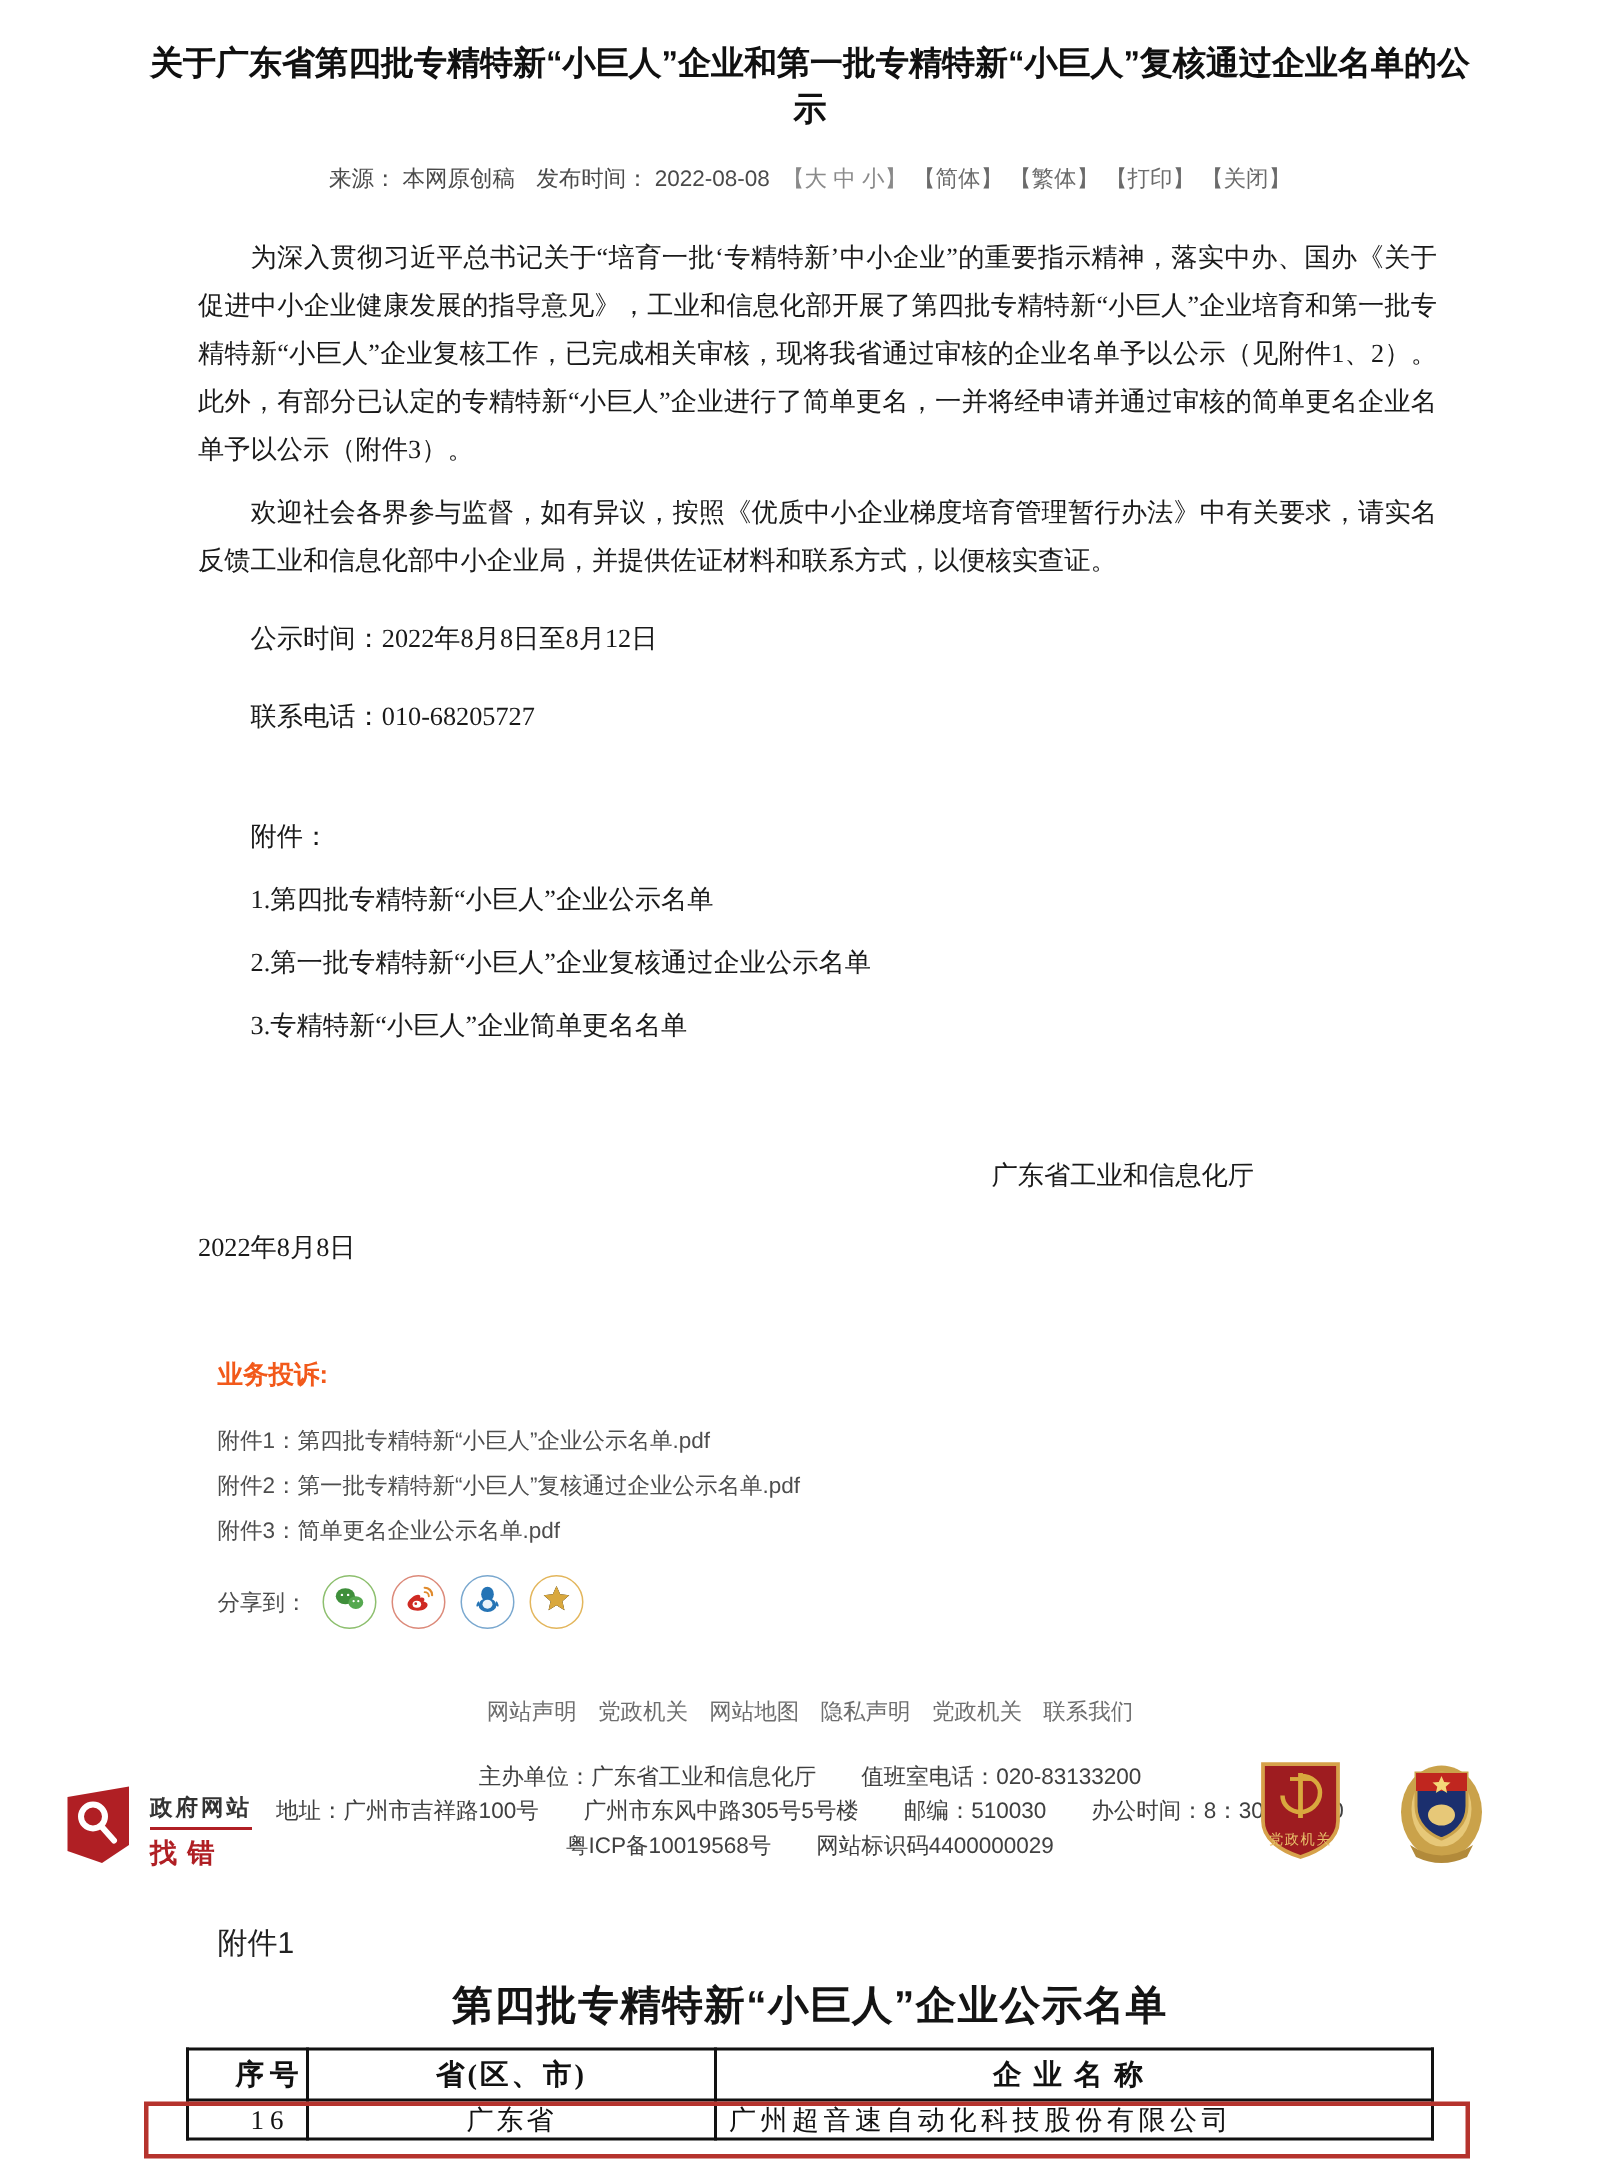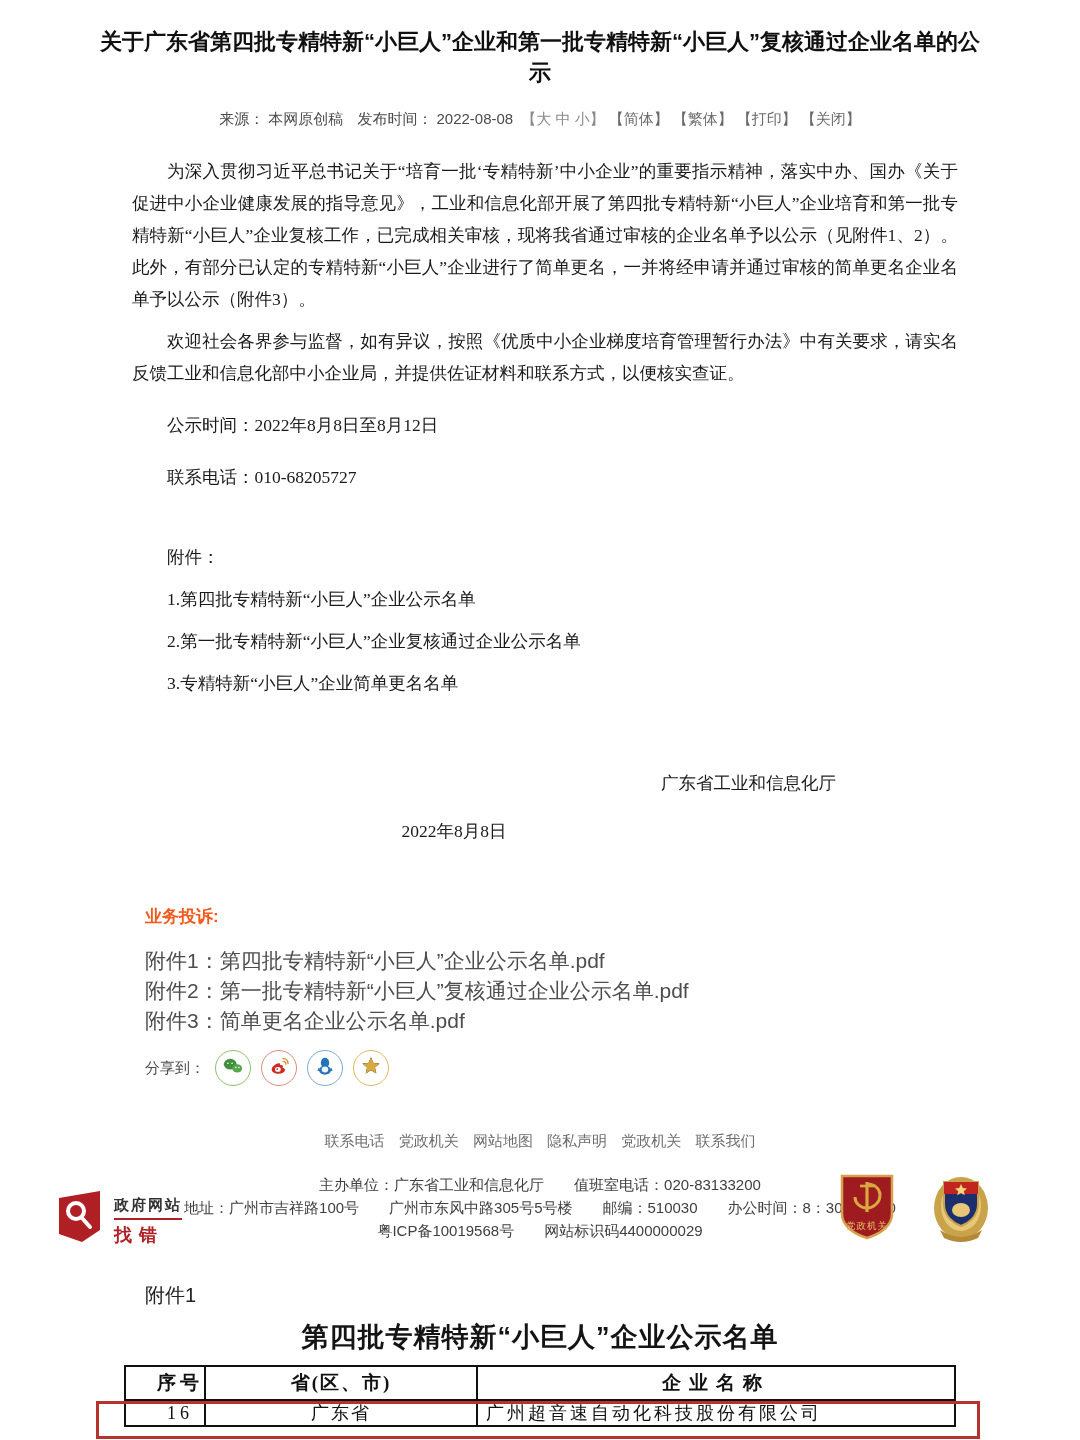--- a/index.html
+++ b/index.html
@@ -25,45 +25,45 @@
     font-size:17.5px; line-height:32px; color:#1a1a1a; text-align:justify;
   }
   .body-text p { text-indent:2em; }
   .body-text p + p { margin-top:10px; }
   .gap20 { margin-top:20px !important; }
   .gap48 { margin-top:48px !important; }
   .attach-item { text-indent:2em; margin-top:20px; }
   .signature { margin-top:72px; width:826px; margin-left:132px;
     font-family:"Liberation Serif","DejaVu Serif",serif; font-size:17.5px; color:#1a1a1a; }
   .sig-org { text-align:right; padding-right:0px; }
-  .sig-date { text-align:center; padding-right:60px; margin-top:24px; }
+  .sig-date { text-align:left; padding-right:60px; margin-top:24px; }
   
   .related { margin-top:62px; margin-left:145px; }
   .related-heading { color:#f2591a; font-size:17px; font-weight:bold; }
   .file-list { margin-top:18px; }
-  .file-row { font-size:21px; line-height:30px; color:#4d4d4d; }
+  .file-row { font-size:15px; line-height:30px; color:#4d4d4d; }
   .file-row a { color:#4d4d4d; text-decoration:none; cursor:pointer; }
   .share-row { margin-top:14px; display:flex; align-items:center; }
   .share-label { font-size:15px; color:#4d4d4d; margin-right:10px; }
   .share-btn {
     width:36px; height:36px; border-radius:50%; border:1px solid #ccc;
     margin-right:10px; display:flex; align-items:center; justify-content:center;
     background:#fff; cursor:pointer;
   }
   .share-btn svg { width:22px; height:22px; }
   .ring-wechat { border-color:#8dbf6e; }
   .ring-weibo  { border-color:#dc8a7a; }
   .ring-qq     { border-color:#7aa8cf; }
   .ring-qzone  { border-color:#e3b65c; }
   
   .site-footer { margin-top:46px; position:relative; }
   .footer-nav { text-align:center; font-size:15px; color:#6e6e6e; }
   .footer-nav span { margin:0 5px; cursor:pointer; }
   .footer-info { margin-top:22px; text-align:center; font-size:15px; line-height:23px; color:#404040; }
-  .badge-left { position:absolute; left:56px; top:58px; width:130px; display:flex; align-items:center; cursor:pointer; }
+  .badge-left { position:absolute; left:42px; top:58px; width:130px; display:flex; align-items:center; cursor:pointer; }
   .badge-left .txt { margin-left:6px; }
   .badge-left .t1 { font-size:15px; font-weight:bold; color:#333; letter-spacing:2px; border-bottom:2px solid #b01f24; padding-bottom:3px; }
   .badge-left .t2 { font-size:18px; font-weight:bold; color:#b01f24; letter-spacing:7px; margin-top:3px; }
   .badge-right { position:absolute; right:88px; top:40px; display:flex; gap:34px; }
   .badge-right .b { cursor:pointer; }
   
   .doc { margin-top:40px; position:relative; }
   .doc-label { margin-left:145px; font-size:20px; color:#222; }
   .doc-title {
     margin-top:10px; text-align:center; font-size:27px; font-weight:bold; color:#141414;
@@ -170,21 +170,21 @@
             <path d="M12 2.5l2.7 6.1 6.6.6-5 4.4 1.5 6.5L12 16.6l-5.8 3.5 1.5-6.5-5-4.4 6.6-.6z" fill="#d9a papo"></path>
             <path d="M12 2.5l2.7 6.1 6.6.6-5 4.4 1.5 6.5L12 16.6l-5.8 3.5 1.5-6.5-5-4.4 6.6-.6z" fill="#d9a83e"></path>
           </svg>
       </span>
     </div>
   </div>
 </div>
 
 <div class="site-footer">
   <div class="footer-nav">
-    <span>联系电话</span>
+    <span>网站声明</span>
     <span>党政机关</span>
     <span>网站地图</span>
     <span>隐私声明</span>
     <span>党政机关</span>
     <span>联系我们</span>
   </div>
 
   <div class="footer-info">
     <div>主办单位：广东省工业和信息化厅　　值班室电话：020-83133200</div>
     <div>地址：广州市吉祥路100号　　广州市东风中路305号5号楼　　邮编：510030　　办公时间：8：30-17：30</div>

